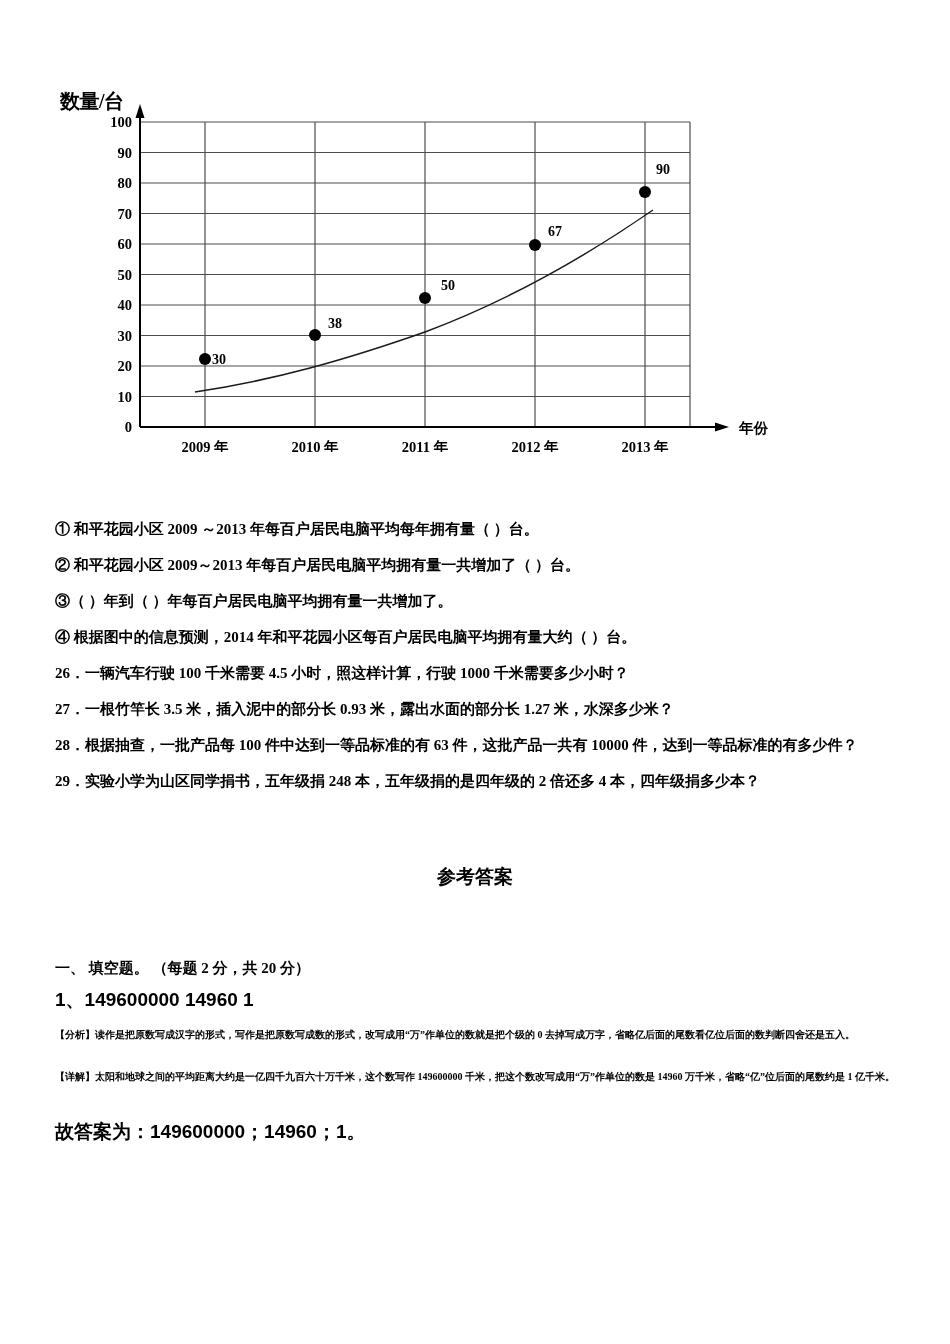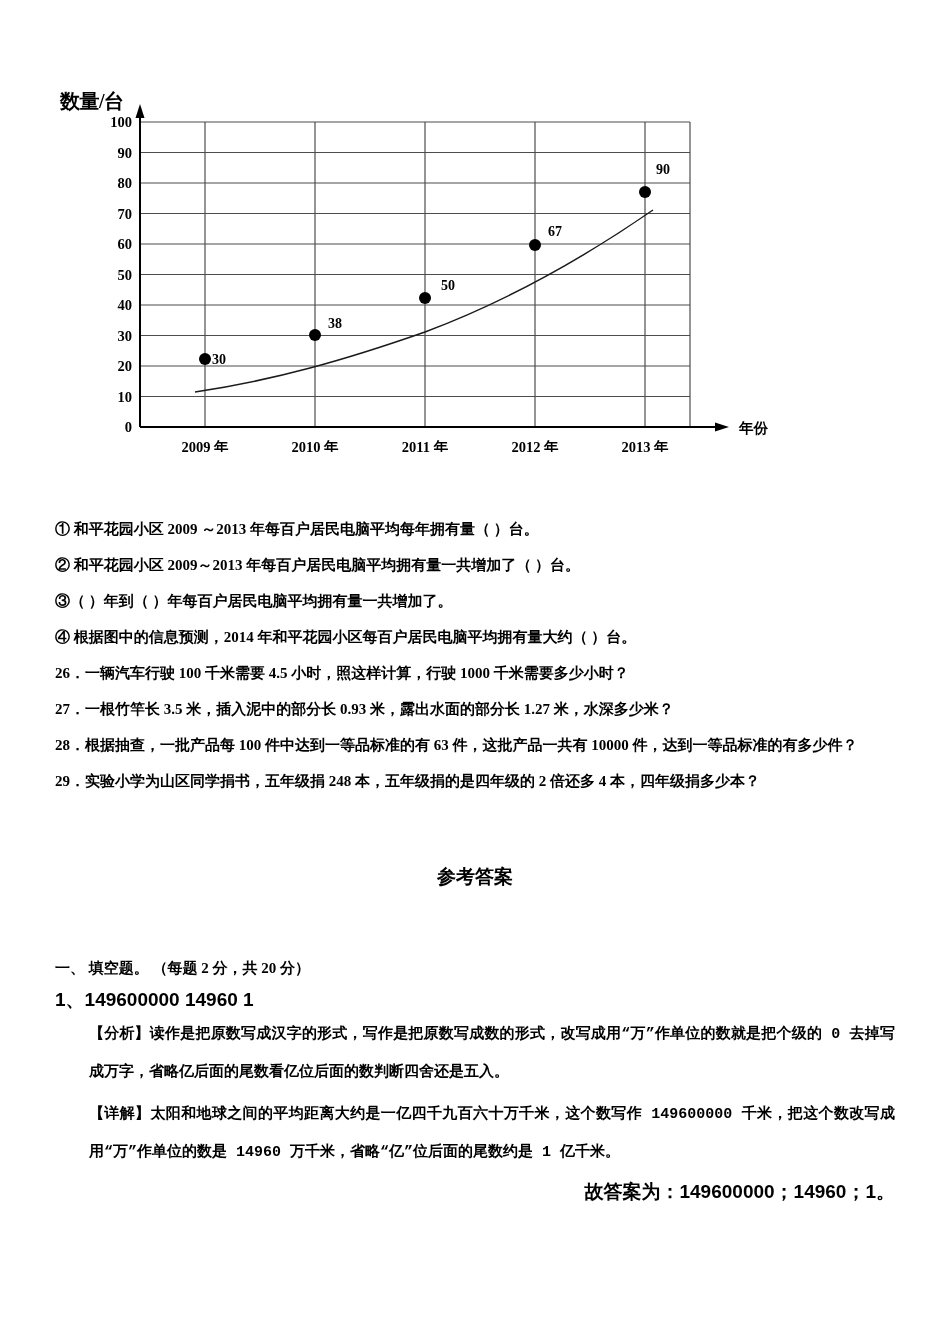--- a/index.html
+++ b/index.html
@@ -101,29 +101,28 @@
     margin-top: 62px;
     font-family: "Liberation Serif", "DejaVu Serif", serif;
   }
   .ans-line {
     font-size: 19px;
     font-weight: bold;
     line-height: 32px;
     font-family: Liberation Sans, sans-serif;
   }
   .ans-para {
-    font-size: 15px;
+    font-size: 10px;
     font-weight: bold;
     line-height: 38px;
-    font-family: Liberation Mono, monospace;
+    font-family: Liberation Serif, serif;
     text-align: justify;
-    margin-left: 34px;
   }
   .ans-para-2 { margin-top: 4px; }
-  .ans-final { margin-top: 4px; text-align: right; }
+  .ans-final { margin-top: 20px; }
 </style>
 </head>
 <body>
 
 <div class="page">
 
   <div class="chart-block">
     <div class="y-axis-title">数量/台</div>
 
     <svg class="chart-svg" width="740" height="350" viewBox="0 0 740 350">

